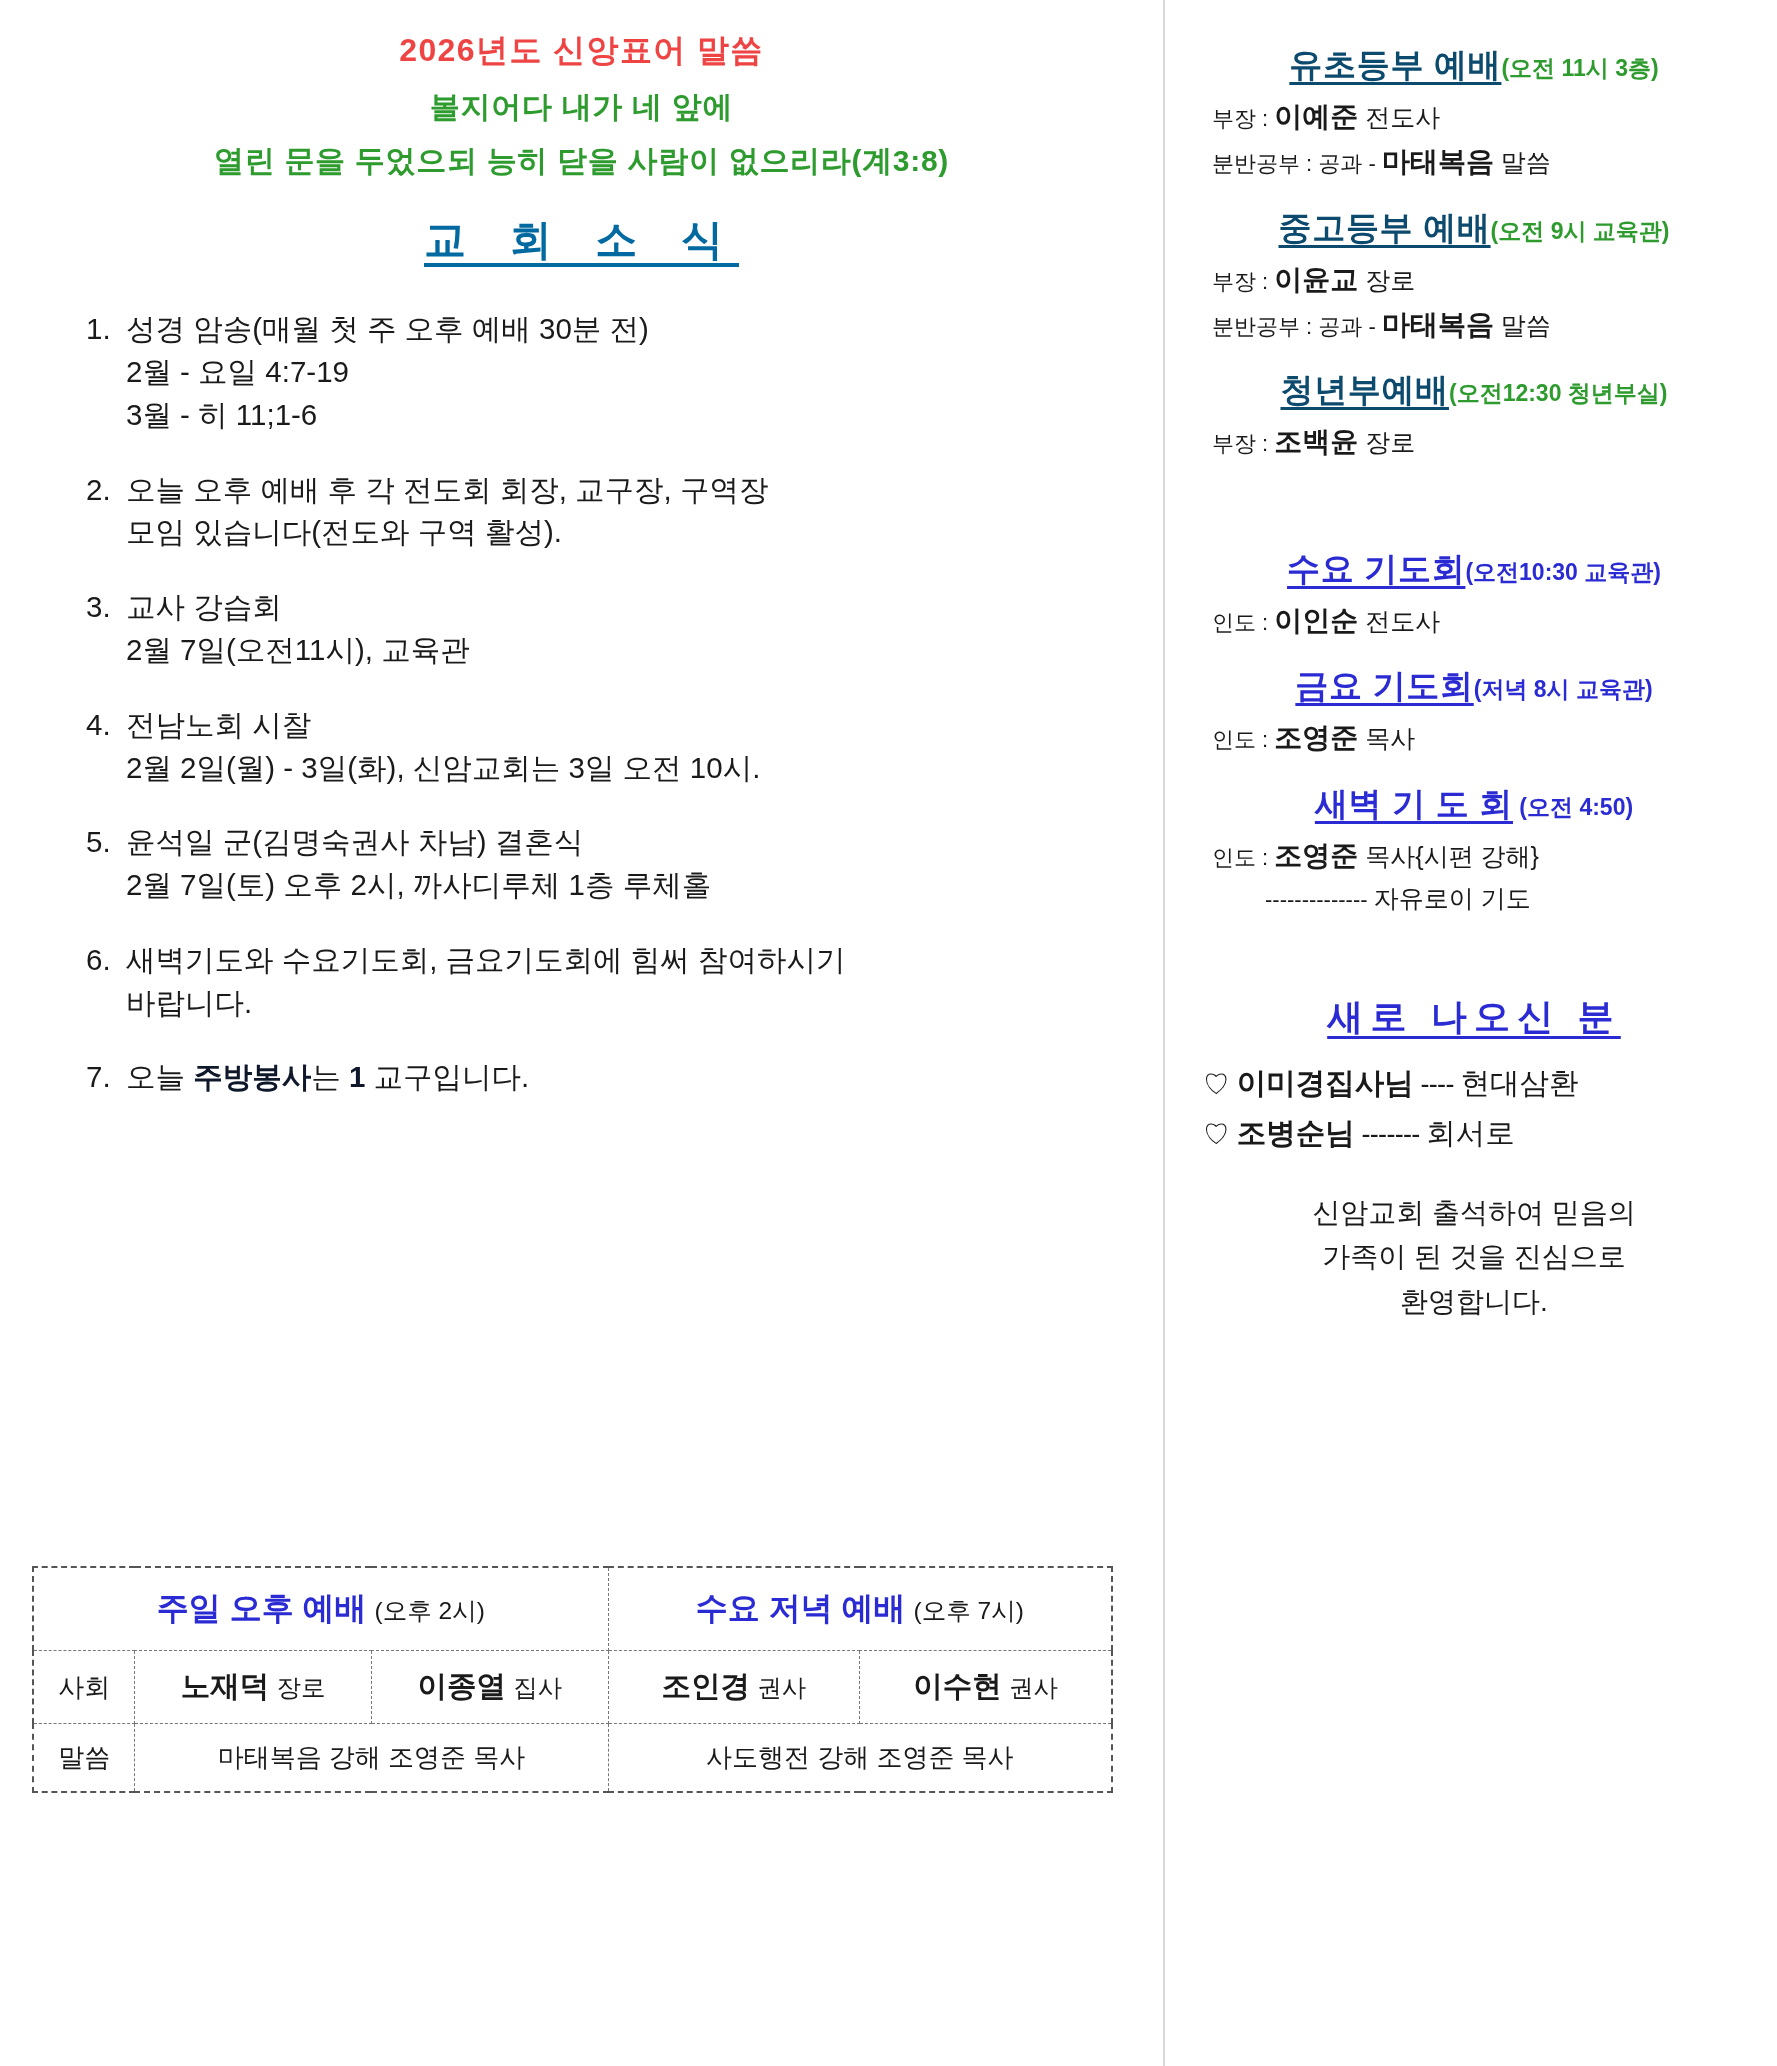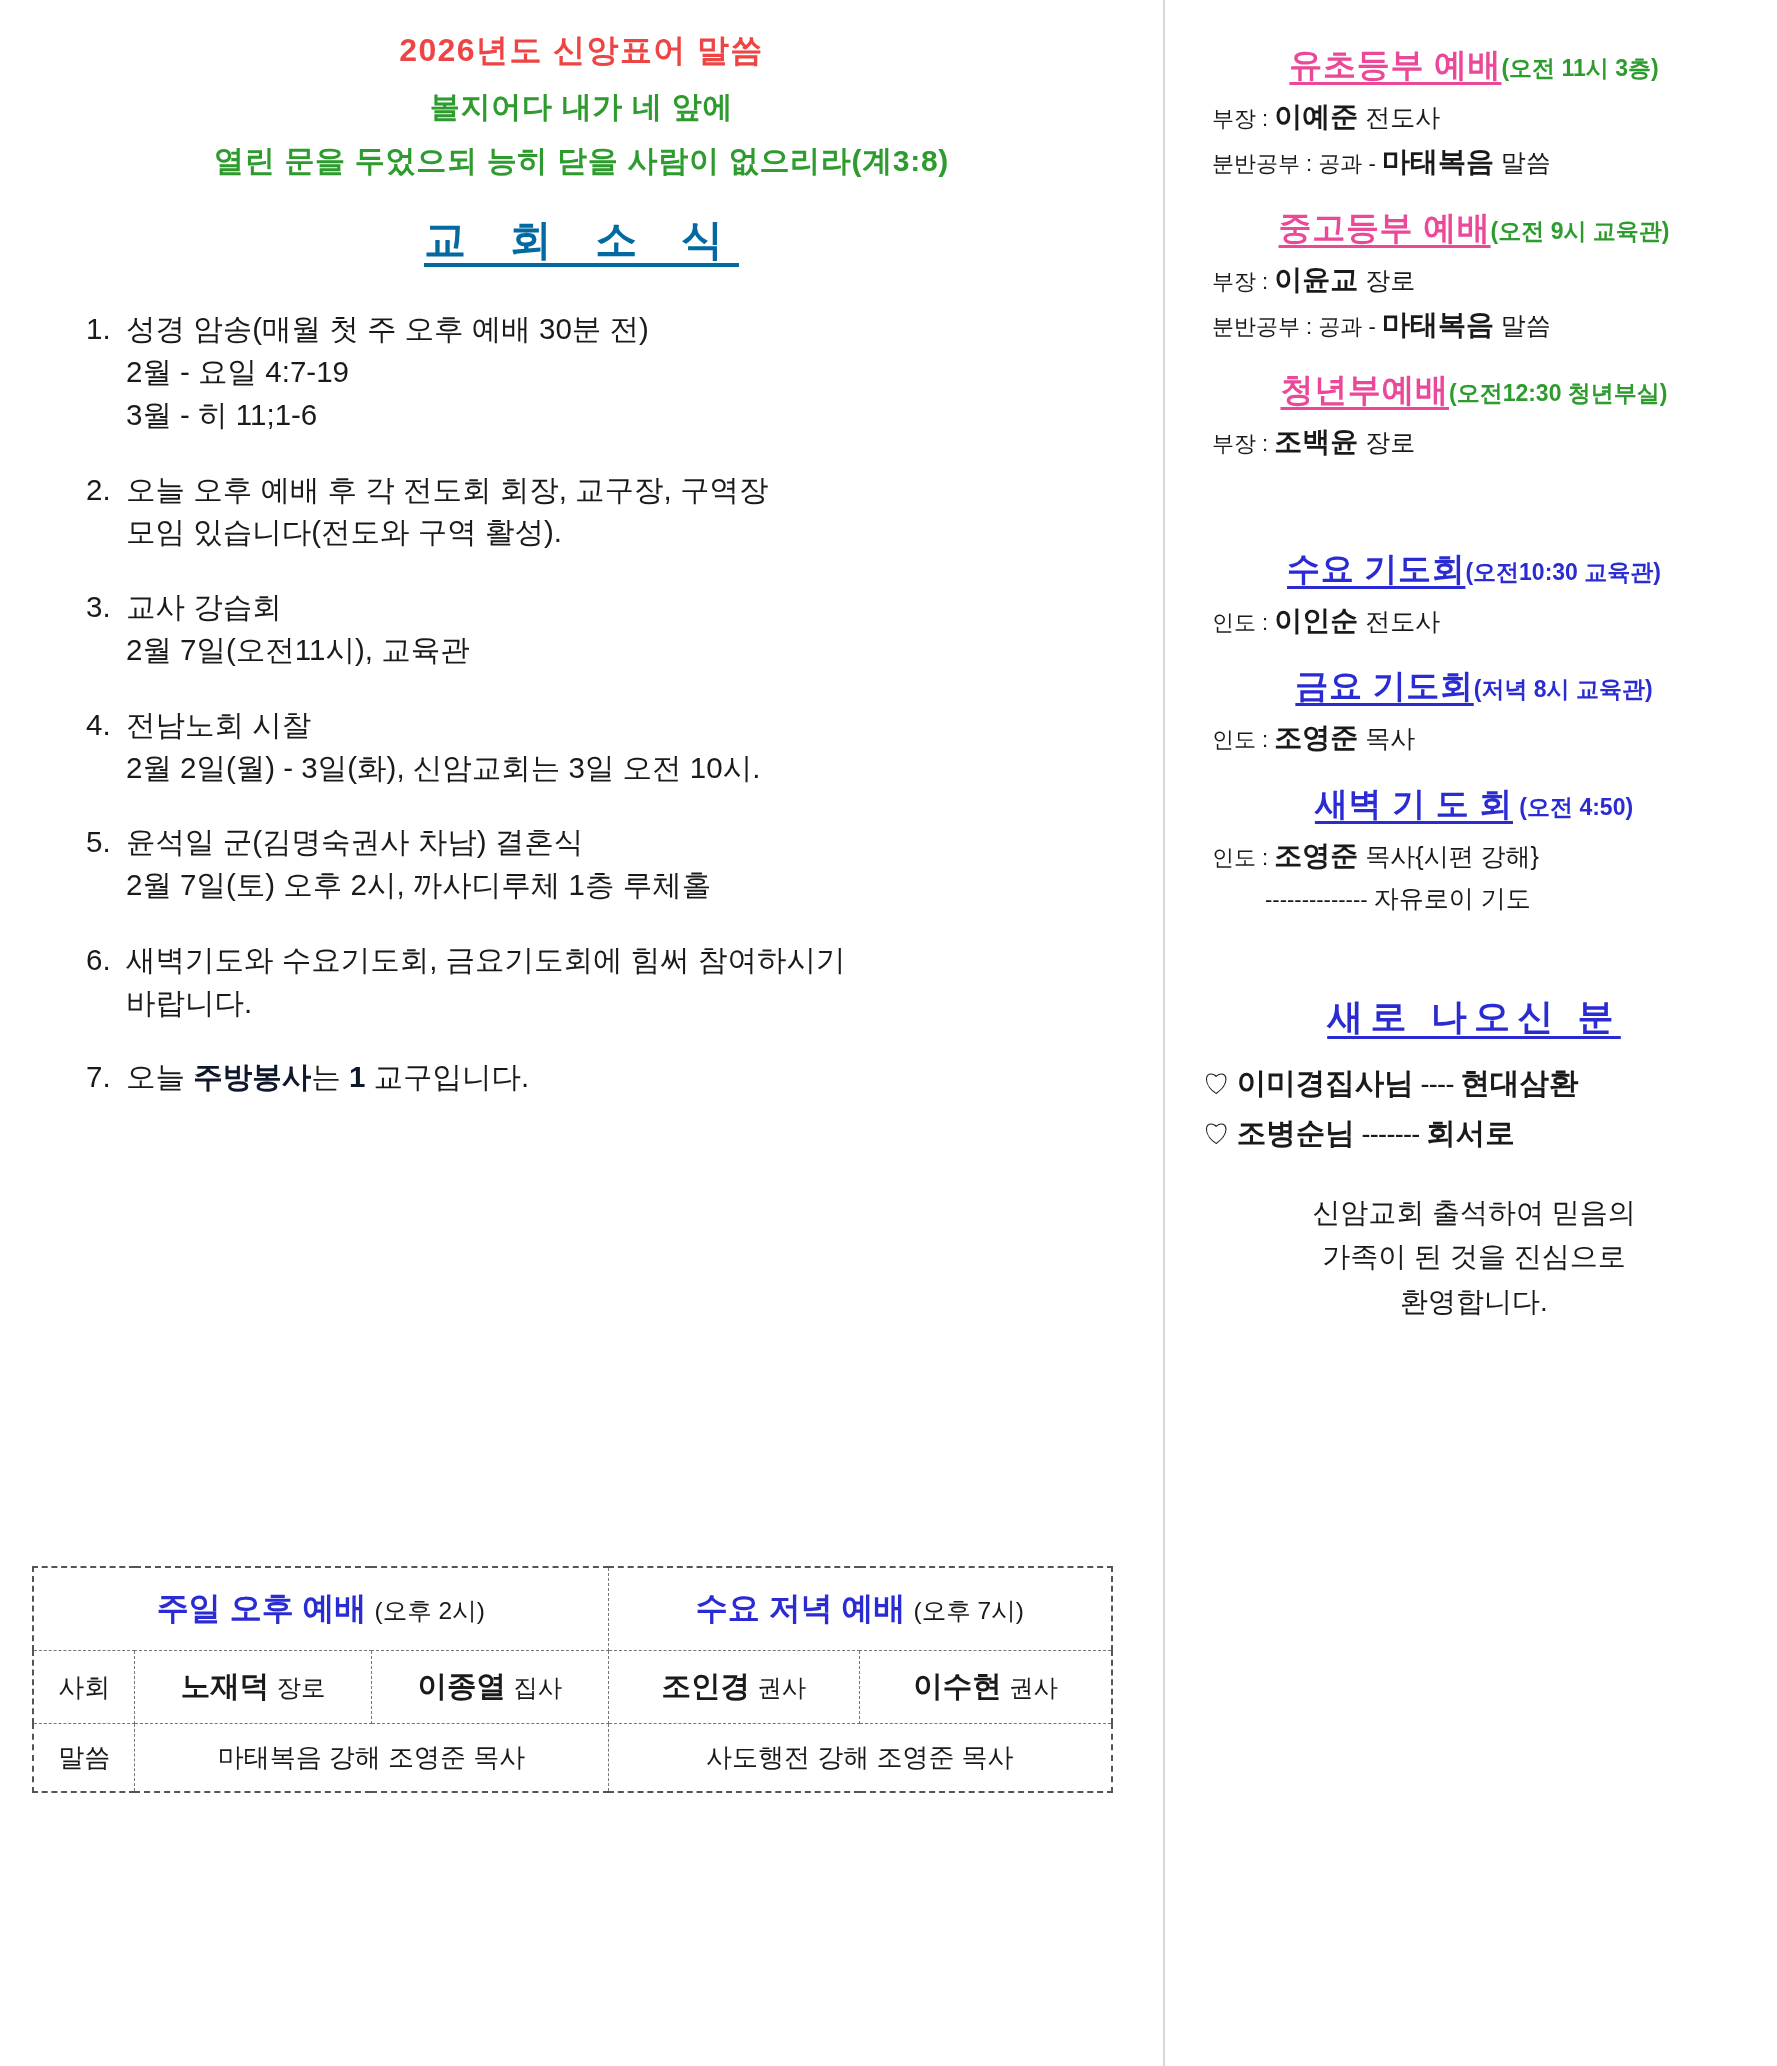--- a/index.html
+++ b/index.html
@@ -142,21 +142,21 @@
   }
   .svc-block {
     margin-bottom: 24.5px;
   }
   .svc-head {
     text-align: center;
     margin-bottom: 10px;
     white-space: nowrap;
   }
   .svc-head .name {
-    color: #ec4899;
+    color: #0c4a6e;
     font-weight: bold;
     font-size: 33px;
     text-decoration: underline;
     text-underline-offset: 5.8px;
     letter-spacing: 0.7px;
   }
   .svc-head .name.blue {
     color: #2b2bd4;
   }
   .svc-head .when {
@@ -198,21 +198,21 @@
     margin: 0 0 21.6px 0;
   }
   .nc-row {
     font-size: 27px;
     margin: 10px 0 10px 7.2px;
     white-space: nowrap;
   }
   .nc-row .heart { font-size: 26px; }
   .nc-row .nc-name { font-weight: bold; font-size: 29.5px; }
   .nc-row .nc-dash { letter-spacing: -0.7px; }
-  .nc-row .nc-place { font-weight: bold; font-size: 29.5px; }
+  .nc-row .nc-place { font-weight: normal; font-size: 29.5px; }
   .nc-msg {
     margin-top: 37px;
     text-align: center;
     font-size: 28px;
     line-height: 1.6;
   }
 </style>
 </head>
 <body>
 

